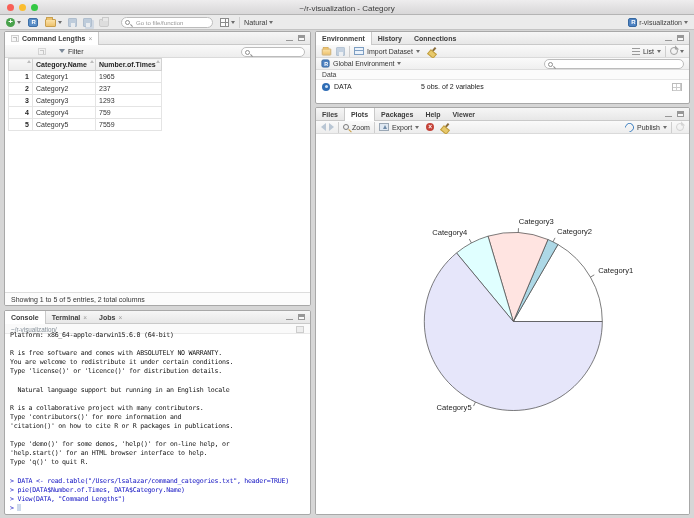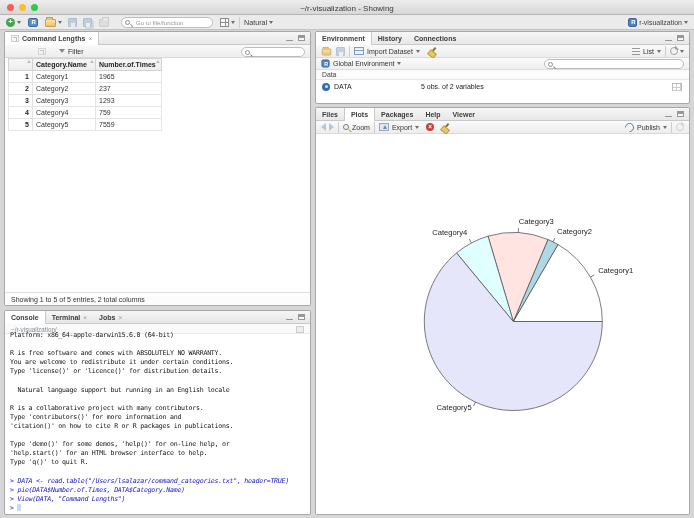--- a/index.html
+++ b/index.html
@@ -68,21 +68,21 @@
   .dv-table th .sort { position:absolute; right:1px; top:1px; width:0; height:0; border-left:2px solid transparent; border-right:2px solid transparent; border-bottom:3px solid #bdbdbd; }
   .dv-table td { border:1px solid #e4e4e4; padding:1px 3px; color:#333; height:12px; line-height:9px; }
   .dv-table td.rownum { font-weight:bold; color:#1f1f1f; text-align:right; }
   .dv-footer { position:absolute; left:0; right:0; bottom:0; height:13px; border-top:1px solid #ddd; background:#fcfcfc; font-size:7px; color:#333; padding:3px 0 0 6px; }
 
   
   #panel-console { left:4px; top:310px; width:307px; height:205px; }
   .con-path { height:10px; background:#fafafa; border-bottom:1px solid #e9e9e9; font-size:6.3px; color:#828d96; padding:1.5px 0 0 6px; position:relative; }
   .con-path .ric { position:absolute; right:6px; top:1.5px; width:8px; height:7px; border:1px solid #cdcdcd; background:#eee; }
   .console-text { position:absolute; left:5px; top:20px; right:2px; font-family:"DejaVu Sans Mono",monospace; font-size:6.6px; line-height:9.1px; letter-spacing:-0.25px; color:#141414; white-space:pre; }
-  .console-text .cmd { color:#1111c2;font-style:italic; }
+  .console-text .cmd { color:#1111c2; }
   .cursor { display:inline-block; width:3.5px; height:7px; background:#cdd9ec; vertical-align:-1px; }
 
   
   #panel-env { left:315px; top:31px; width:375px; height:73px; }
   .env-tb2 { height:12px; background:linear-gradient(#fafafa,#efefef); border-bottom:1px solid #ddd; display:flex; align-items:center; padding:0 5px; font-size:7px; color:#333; position:relative; }
   .env-search { position:absolute; right:5px; top:1px; }
   .env-search input { width:140px; height:10px; }
   .i-import { width:10px; height:8px; border:1px solid #7d9ec2; background:#eaf2fb; display:inline-block; position:relative; }
   .i-import::before { content:""; position:absolute; left:0; right:0; top:2px; border-top:1px solid #7d9ec2; }
   .i-broom { width:9px; height:9px; display:inline-block; position:relative; }
@@ -114,21 +114,21 @@
 </style>
 </head>
 <body>
 
 <div class="titlebar">
   <div class="lights">
     <span class="light l-red"></span>
     <span class="light l-yellow"></span>
     <span class="light l-green"></span>
   </div>
-  <div class="win-title">~/r-visualization - Showing</div>
+  <div class="win-title">~/r-visualization - Category</div>
 </div>
 
 <div class="main-toolbar">
   <span class="tbtn">
       <span class="i-newfile">+</span>
       <span class="caret"></span>
     </span>
   <span class="tbtn" style="margin-left:7px;">
       <span class="i-newproj"></span>
     </span>

